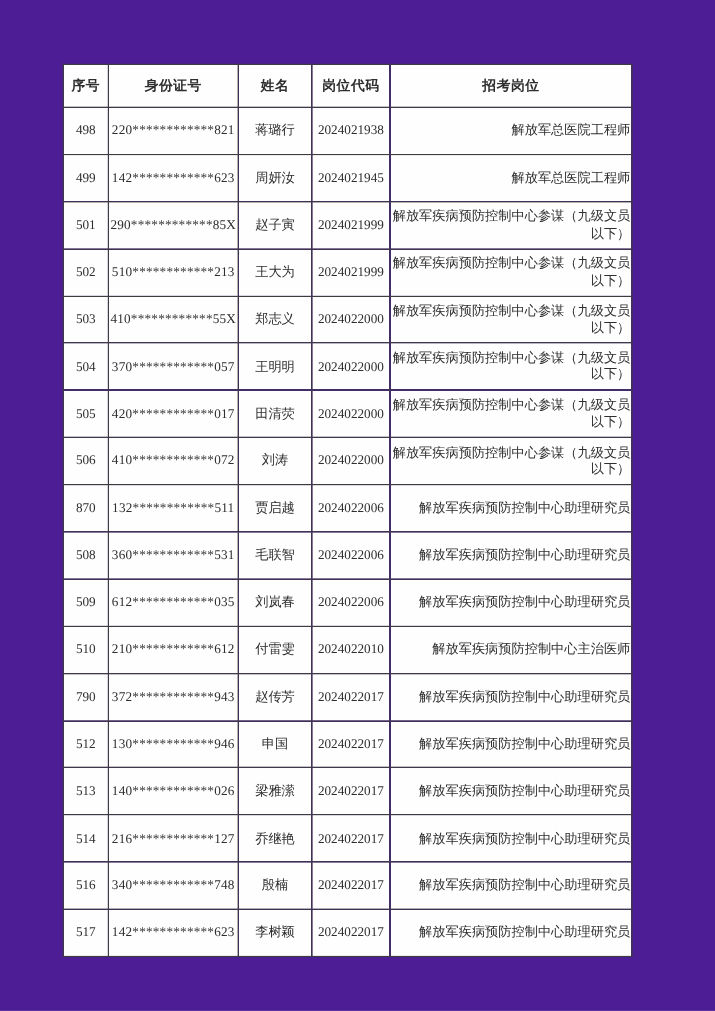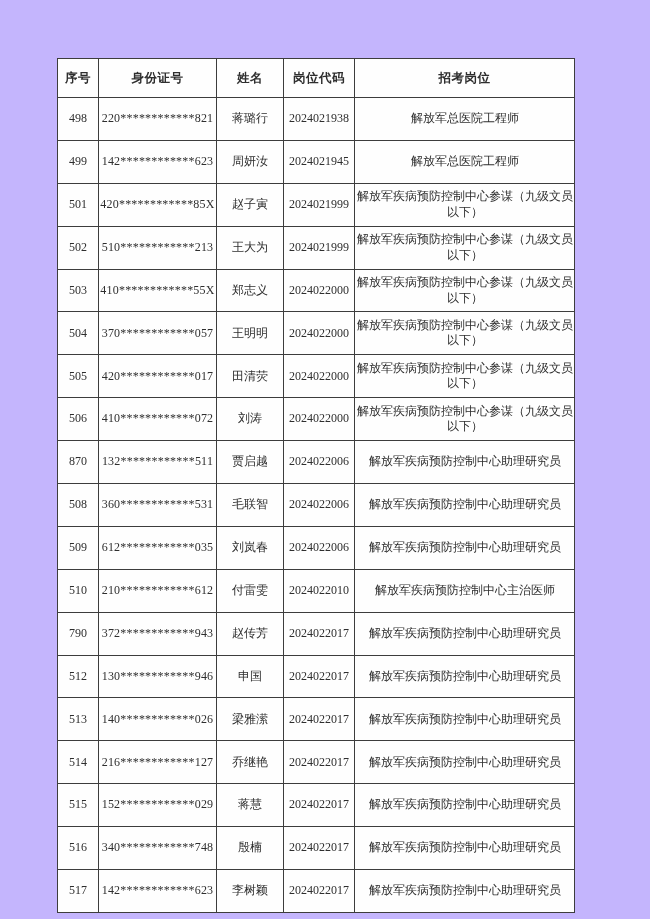--- a/index.html
+++ b/index.html
@@ -4,21 +4,21 @@
 <style>
   html, body {
     margin: 0;
     padding: 0;
     background: #ffffff;
   }
   .page {
     position: relative;
     width: 650px;
     height: 919px;
-    background: #c4b5fd;
+    background: #4c1d95;
     font-family: "Liberation Serif", "DejaVu Serif", serif;
     color: #2e2e2e;
     overflow: hidden;
   }
   table.roster {
     position: absolute;
     left: 57px;
     top: 58px;
     width: 517px;
     border-collapse: collapse;
@@ -44,21 +44,21 @@
     text-align: center;
     height: 37.9px;
     padding: 0;
     line-height: 15.5px;
   }
   table.roster td.col-id {
     letter-spacing: 0.2px;
     margin-left: 48px;
   }
   table.roster td.col-pos {
-    text-align: center;
+    text-align: right;
     padding: 2px 1px 2px 2px;
     word-break: break-all;
     line-height: 15.5px;
   }
   col.c-serial { width: 41px; }
   col.c-id     { width: 118px; }
   col.c-name   { width: 67px; }
   col.c-code   { width: 71px; }
   col.c-pos    { width: 220px; }
 </style>
@@ -93,21 +93,21 @@
         </tr>
         <tr>
           <td class="col-serial">499</td>
           <td class="col-id">142************623</td>
           <td class="col-name">周妍汝</td>
           <td class="col-code">2024021945</td>
           <td class="col-pos">解放军总医院工程师</td>
         </tr>
         <tr>
           <td class="col-serial">501</td>
-          <td class="col-id">420************85X</td>
+          <td class="col-id">290************85X</td>
           <td class="col-name">赵子寅</td>
           <td class="col-code">2024021999</td>
           <td class="col-pos">解放军疾病预防控制中心参谋（九级文员以下）</td>
         </tr>
         <tr>
           <td class="col-serial">502</td>
           <td class="col-id">510************213</td>
           <td class="col-name">王大为</td>
           <td class="col-code">2024021999</td>
           <td class="col-pos">解放军疾病预防控制中心参谋（九级文员以下）</td>
@@ -190,27 +190,20 @@
           <td class="col-pos">解放军疾病预防控制中心助理研究员</td>
         </tr>
         <tr>
           <td class="col-serial">514</td>
           <td class="col-id">216************127</td>
           <td class="col-name">乔继艳</td>
           <td class="col-code">2024022017</td>
           <td class="col-pos">解放军疾病预防控制中心助理研究员</td>
         </tr>
         <tr>
-          <td class="col-serial">515</td>
-          <td class="col-id">152************029</td>
-          <td class="col-name">蒋慧</td>
-          <td class="col-code">2024022017</td>
-          <td class="col-pos">解放军疾病预防控制中心助理研究员</td>
-        </tr>
-        <tr>
           <td class="col-serial">516</td>
           <td class="col-id">340************748</td>
           <td class="col-name">殷楠</td>
           <td class="col-code">2024022017</td>
           <td class="col-pos">解放军疾病预防控制中心助理研究员</td>
         </tr>
         <tr>
           <td class="col-serial">517</td>
           <td class="col-id">142************623</td>
           <td class="col-name">李树颖</td>

